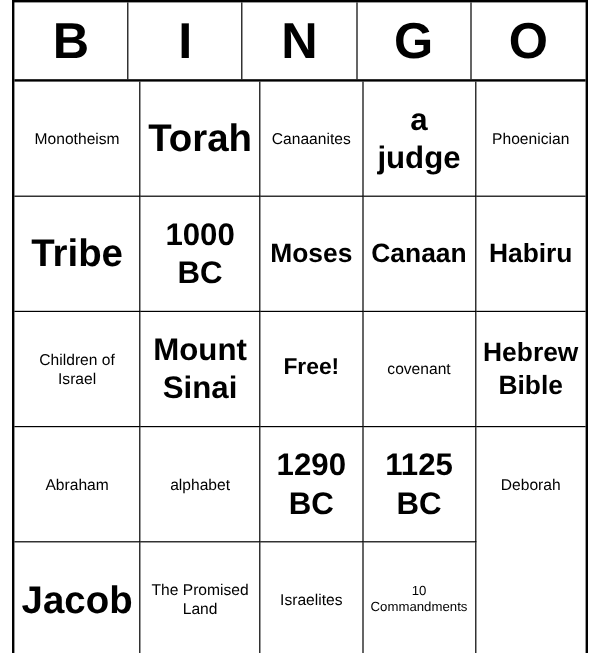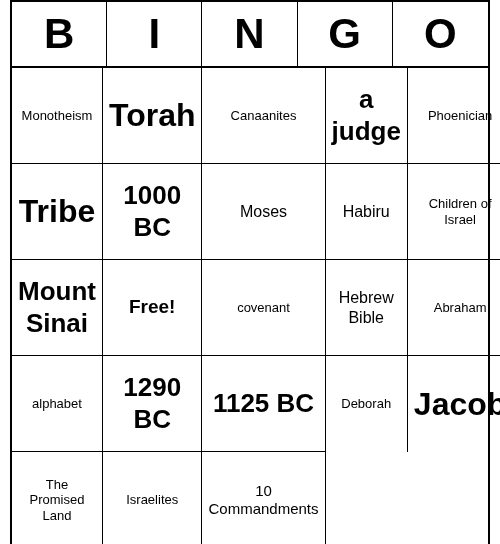--- a/index.html
+++ b/index.html
@@ -58,25 +58,25 @@
     .cell-text-large {
       font-size: 26px;
       font-weight: bold;
     }
     .cell-text-xlarge {
       font-size: 32px;
       font-weight: bold;
       text-align: right;
     }
     .cell-text-medium {
-      font-size: 16px;
-      font-weight: normal;
+      font-size: 22px;
+      font-weight: bold;
     }
     .cell-text-small {
-      font-size: 15px;
+      font-size: 11px;
     }
     .free-cell {
       font-size: 19px;
       font-weight: bold;
     }
   </style>
 </head>
 <body>
 
 <div class="bingo-card">
@@ -104,20 +104,23 @@
         <span class="cell-text">Phoenician</span>
       </div>
       <div class="bingo-cell">
         <span class="cell-text-xlarge">Tribe</span>
       </div>
       <div class="bingo-cell">
         <span class="cell-text-large">1000 BC</span>
       </div>
       <div class="bingo-cell">
         <span class="cell-text-medium">Moses</span>
+      </div>
+      <div class="bingo-cell">
+        <span class="cell-text-medium">Canaan</span>
       </div>
       <div class="bingo-cell">
         <span class="cell-text-medium">Habiru</span>
       </div>
       <div class="bingo-cell">
         <span class="cell-text">Children of Israel</span>
       </div>
       <div class="bingo-cell">
         <span class="cell-text-large">Mount Sinai</span>
       </div>

